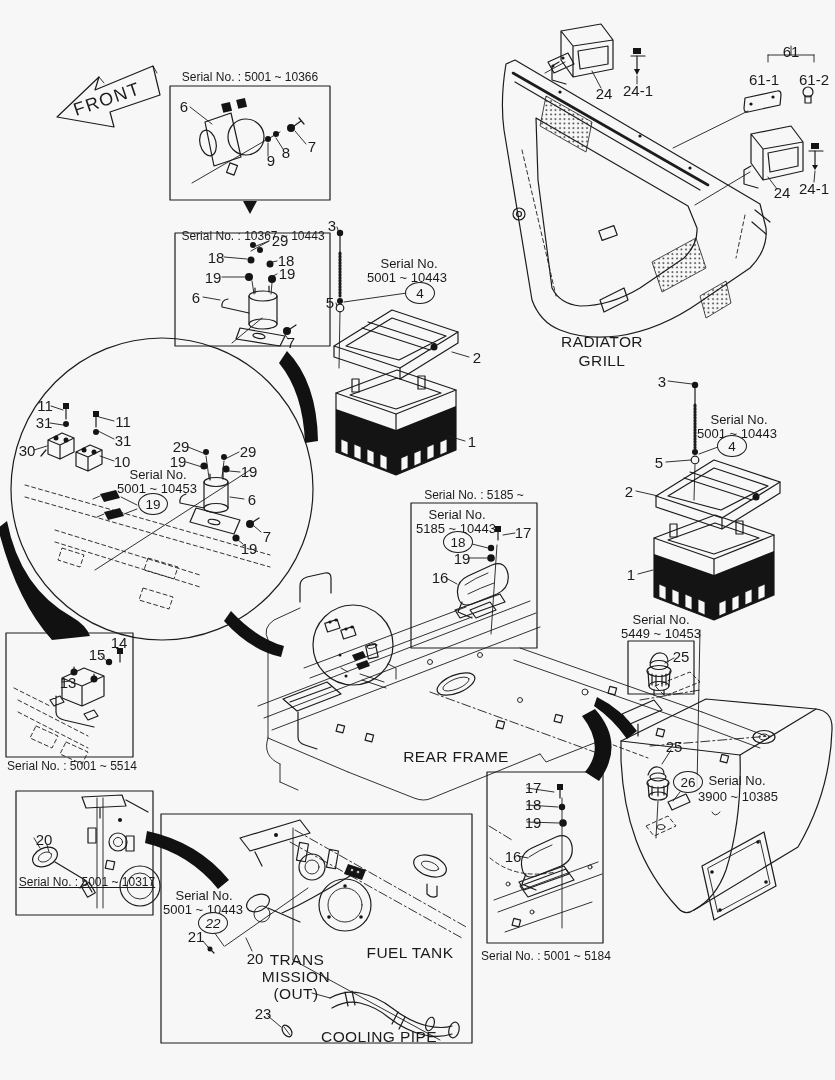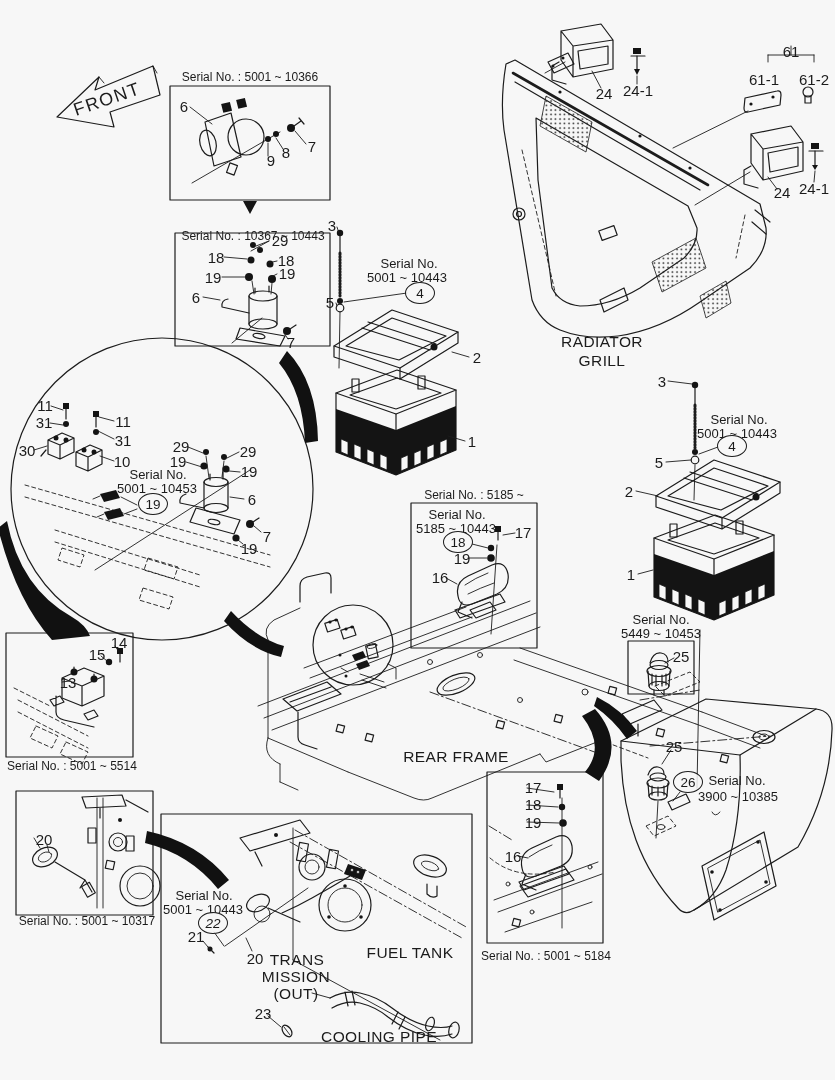--- a/index.html
+++ b/index.html
@@ -488,21 +488,21 @@
 <div class="lbl" style="left:252px;top:499px;">6</div>
 <div class="lbl" style="left:267px;top:536px;">7</div>
 <div class="lbl" style="left:249px;top:548px;">19</div>
 
 <div class="lbl" style="left:119px;top:642px;">14</div>
 <div class="lbl" style="left:97px;top:654px;">15</div>
 <div class="lbl" style="left:68px;top:682px;">13</div>
 <div class="lbl ttl" style="left:72px;top:766px;">Serial No. : 5001 ~ 5514</div>
 
 <div class="lbl" style="left:44px;top:839px;">20</div>
-<div class="lbl ttl" style="left:87px;top:921px;">Serial No. : 5001 ~ 10317</div>
+<div class="lbl ttl" style="left:87px;top:882px;text-decoration:underline;">Serial No. : 5001 ~ 10317</div>
 
 <div class="lbl sm" style="left:204px;top:895px;">Serial No.</div>
 <div class="lbl sm" style="left:203px;top:909px;">5001 ~ 10443</div>
 <div class="circled" style="left:213px;top:923px;font-style:italic;">22</div>
 <div class="lbl" style="left:196px;top:936px;">21</div>
 <div class="lbl" style="left:255px;top:958px;">20</div>
 <div class="lbl big" style="left:297px;top:960px;">TRANS</div>
 <div class="lbl big" style="left:296px;top:977px;">MISSION</div>
 <div class="lbl big" style="left:296px;top:994px;">(OUT)</div>
 <div class="lbl" style="left:263px;top:1013px;">23</div>

